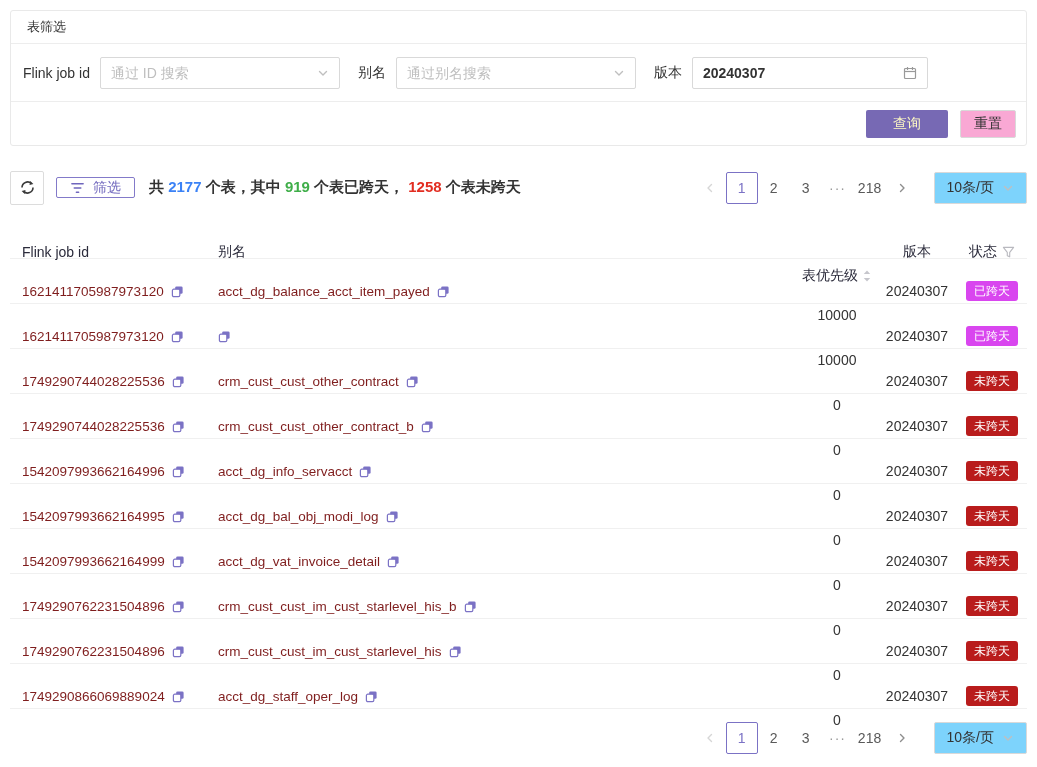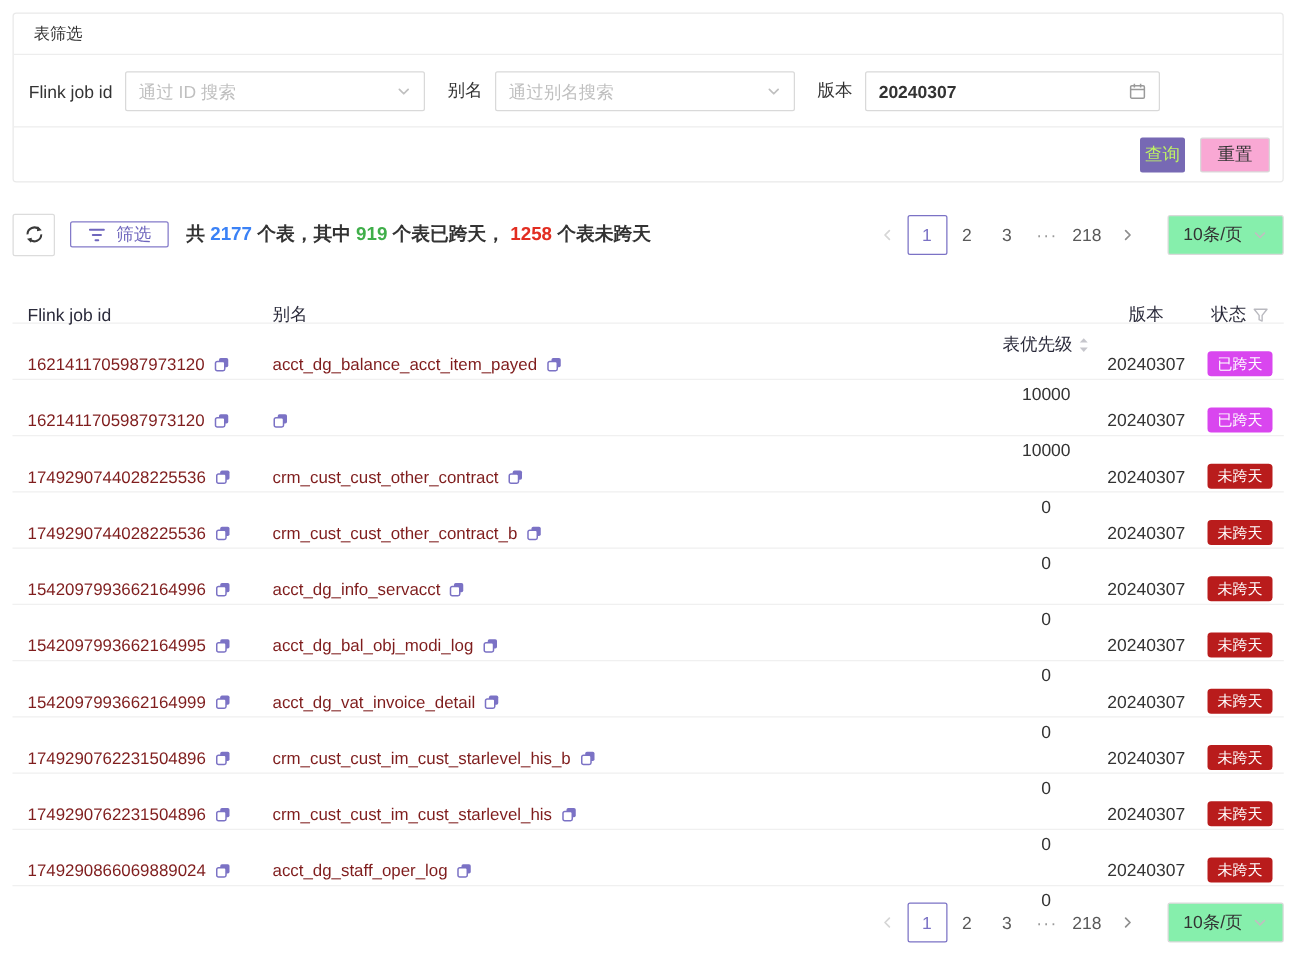--- a/index.html
+++ b/index.html
@@ -11,41 +11,41 @@
   .card-filters { display:flex; align-items:center; height:58px; padding:0 12px; border-bottom:1px solid #ededed; }
   .f-label { margin-right:10px; color:#333; white-space:nowrap; }
   .select, .date-input { display:flex; align-items:center; height:32px; border:1px solid #d9d9d9; border-radius:2px; padding:0 10px; background:#fff; margin-right:18px; }
   .select { width:240px; }
   .date-input { width:236px; margin-right:0; }
   .select input, .date-input input { border:none; outline:none; flex:1; min-width:0; font-size:14px; font-family:"Liberation Sans",sans-serif; color:#333; background:transparent; }
   .select input::placeholder { color:#bfbfbf; }
   .date-input input { font-weight:700; }
   .card-actions { display:flex; justify-content:flex-end; align-items:center; height:43px; padding:0 10px; gap:12px; }
   .btn { height:28px; border-radius:2px; font-size:14px; font-family:"Liberation Sans",sans-serif; cursor:pointer; }
-  .btn-primary { background:#7769b4; color:#bef264; border:none; padding:0 4px; }
+  .btn-primary { background:#7769b4; color:#fef9c3; border:none; padding:0 27px; }
   .btn-default { background:#f9a8d4; color:#333; border:1px solid #d9d9d9; padding:0 13px; }
 
   
   .toolbar { margin:24px 10px 0; display:flex; align-items:center; height:35px; }
   .icon-btn { width:34px; height:34px; border:1px solid #dcdcdc; border-radius:2px; background:#fff; display:flex; align-items:center; justify-content:center; margin-right:12px; cursor:pointer; }
   .filter-btn { height:21px; padding:0 13px; border:1px solid #837ac9; border-radius:2px; background:#fff; color:#6f66bd; display:inline-flex; align-items:center; gap:8px; font-size:14px; margin-right:14px; cursor:pointer; }
   .summary { font-size:15px; font-weight:600; color:#333; white-space:nowrap; }
   .summary b { font-weight:700; }
   .n-blue { color:#3b82f6;margin-top:20px; }
   .n-green { color:#3fae49; }
   .n-red { color:#e22d21; }
 
   
   .pager { display:flex; align-items:center; margin-left:auto; }
   .pg { min-width:32px; height:32px; display:flex; align-items:center; justify-content:center; font-size:14px; color:#595959; cursor:pointer; }
   .pg-prev { color:#d6d6d6; cursor:default; }
   .pg-next { color:#8e8e8e; }
   .pg-active { border:1px solid #7b72c5; color:#7b72c5; border-radius:2px; background:#fff; }
   .pg-ellipsis { color:#9a9a9a; letter-spacing:1px; }
-  .page-size { margin-left:16px; height:32px; padding:0 12px; border:1px solid #d9d9d9; border-radius:2px; display:flex; align-items:center; gap:8px; font-size:14px; color:#333; background:#86efac; cursor:pointer; }
+  .page-size { margin-left:16px; height:32px; padding:0 12px; border:1px solid #d9d9d9; border-radius:2px; display:flex; align-items:center; gap:8px; font-size:14px; color:#333; background:#7dd3fc; cursor:pointer; }
 
   
   .table { margin:14px 10px 0; }
   .tr { display:grid; grid-template-columns:208px 1fr 80px 80px 70px; align-items:center; height:45px; border-bottom:1px solid #f0f0f0; }
   .thead { height:40px; font-weight:500; color:#2b2b3b; }
   .td-id { padding-left:12px; display:flex; align-items:center; gap:7px; }
   .td-alias { display:flex; align-items:center; gap:7px; }
   .td-priority { display:flex; align-items:center; justify-content:center; gap:4px; text-align:center;margin-top:48px; }
   .td-version { text-align:center; }
   .td-status { display:flex; align-items:center; justify-content:center; gap:5px; }

